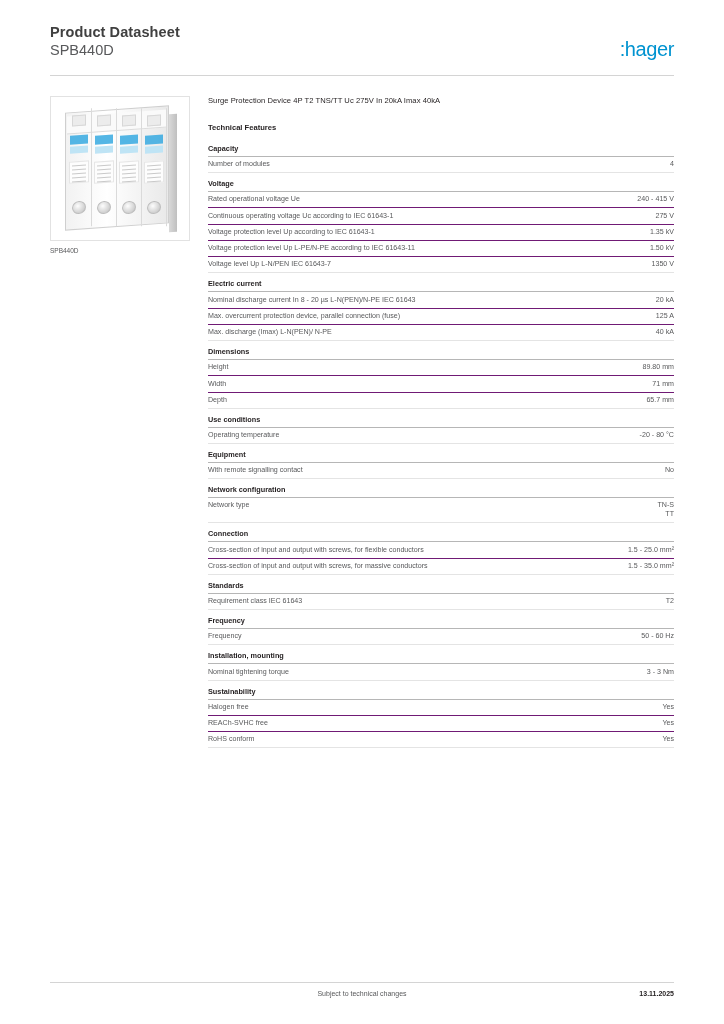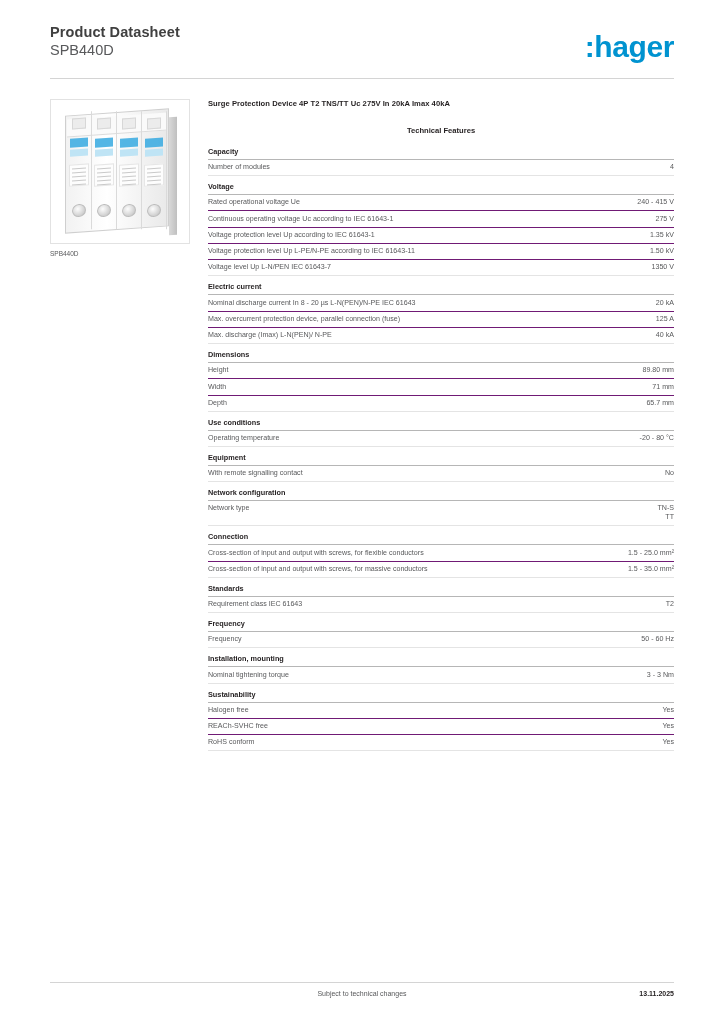--- a/index.html
+++ b/index.html
@@ -38,25 +38,25 @@
     color: #404040;
     letter-spacing: 0.1px;
   }
   .doc-subtitle {
     font-size: 14.5px;
     font-weight: normal;
     color: #58595b;
     margin-top: 1px;
   }
   .logo {
-    font-size: 30px;
-    font-weight: bold;
+    font-size: 20px;
+    font-weight: normal;
     color: #0093d0;
     letter-spacing: -0.4px;
-    margin-top: 6px;
+    margin-top: 14px;
   }
   .header-rule {
     border-top: 1px solid #d4d4d4;
     margin: 14px 50px 0 50px;
   }
 
   
   .content {
     display: flex;
     padding: 20px 50px 0 50px;
@@ -81,31 +81,30 @@
     margin-top: 6px;
   }
   .col-right {
     flex: 1 1 auto;
     min-width: 0;
   }
 
   
   .product-desc {
     font-size: 7.6px;
-    font-weight: bold;
+    font-weight: normal;
     color: #231f20;
     margin-bottom: 18px;
     letter-spacing: 0.05px;
   }
   .section-main-title {
     font-size: 7.6px;
     font-weight: bold;
     color: #231f20;
     margin-bottom: 12px;
-    text-align: center;
   }
 
   .group {
     margin-bottom: 6px;
   }
   .group-title {
     font-size: 7.3px;
     font-weight: bold;
     color: #231f20;
     padding-bottom: 3px;

